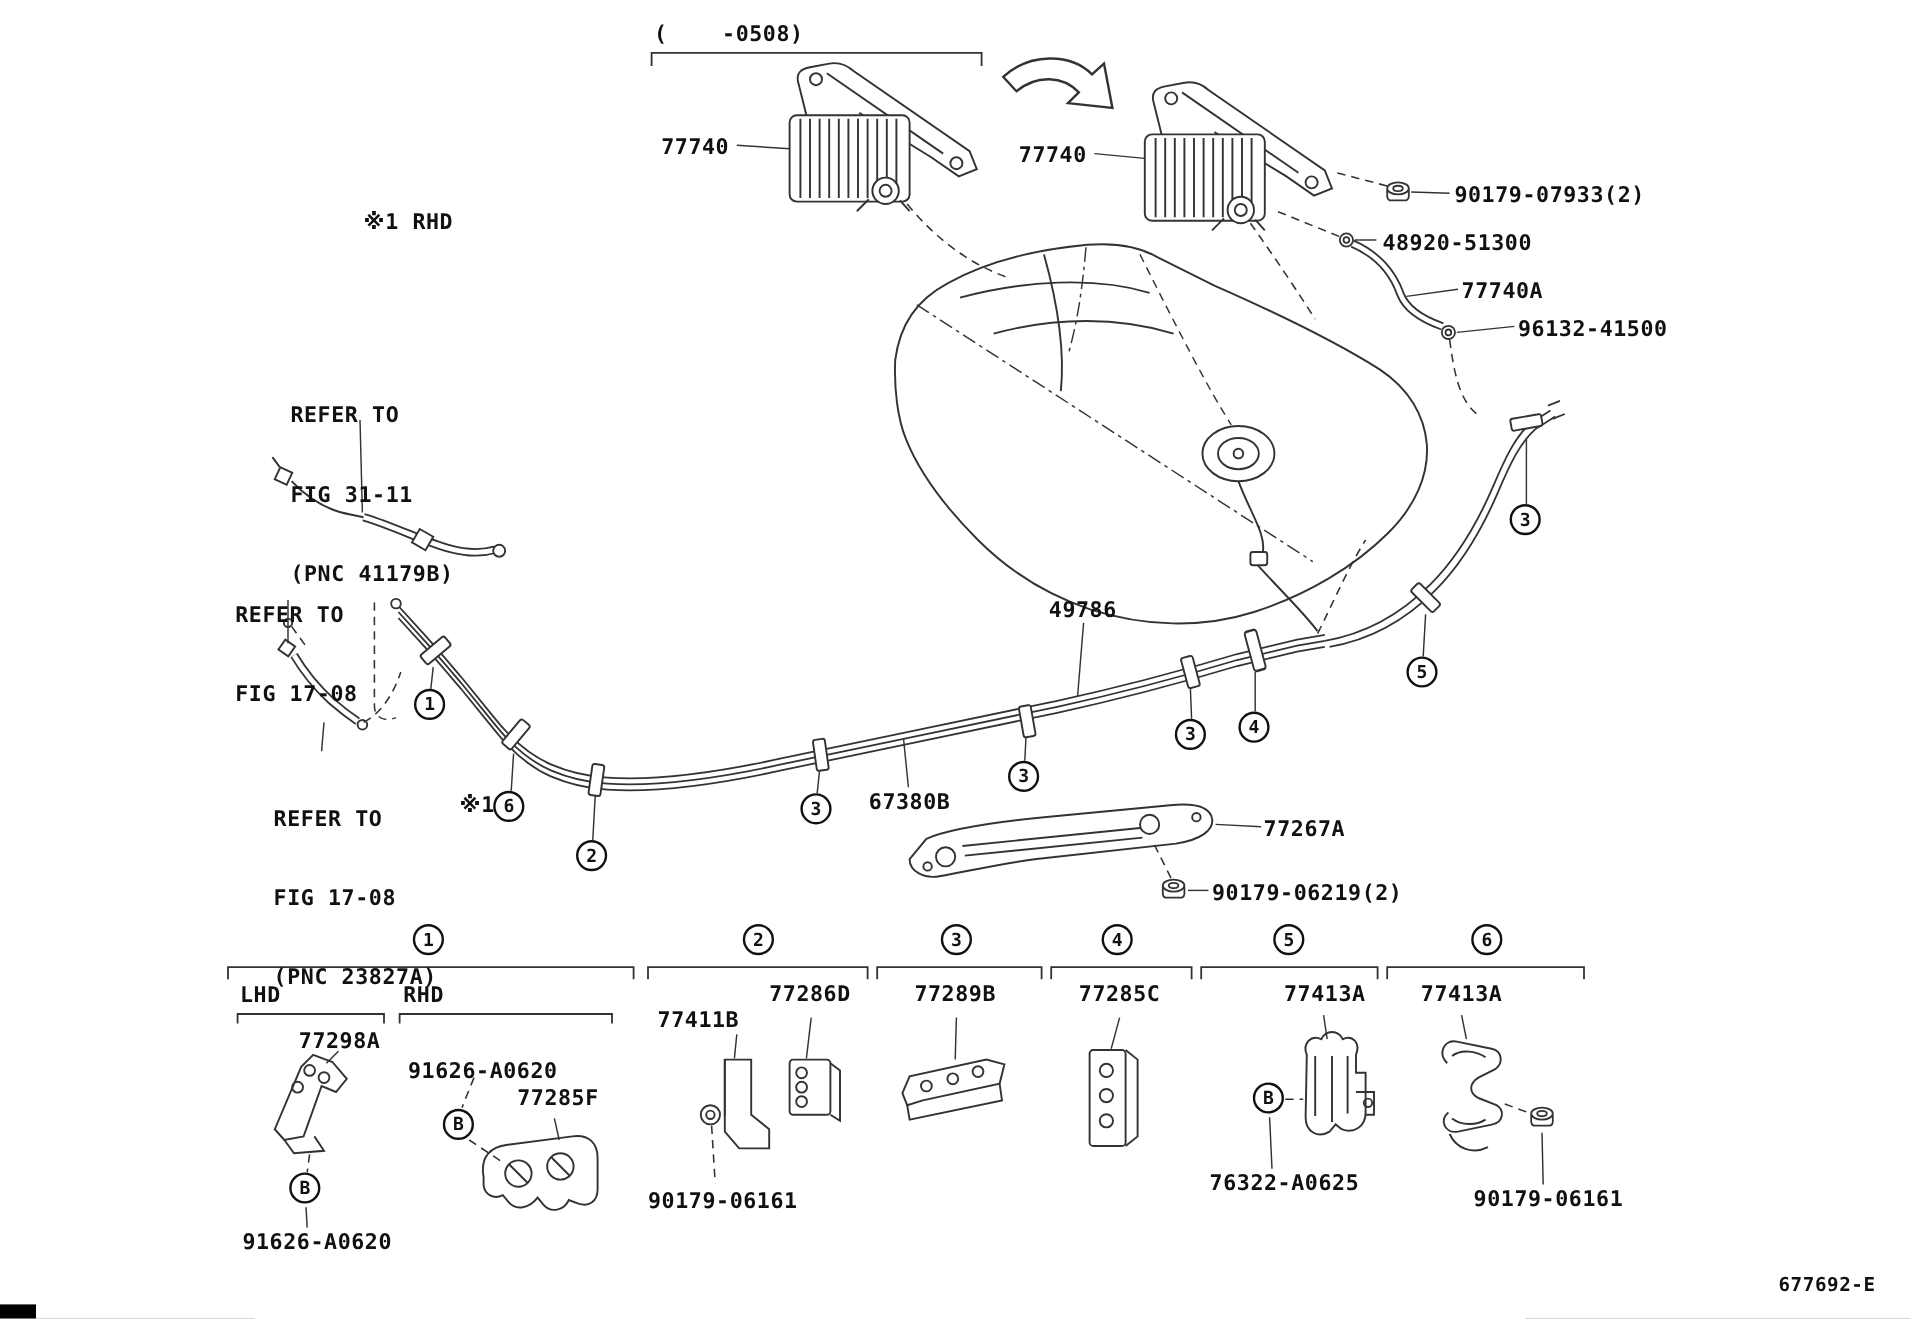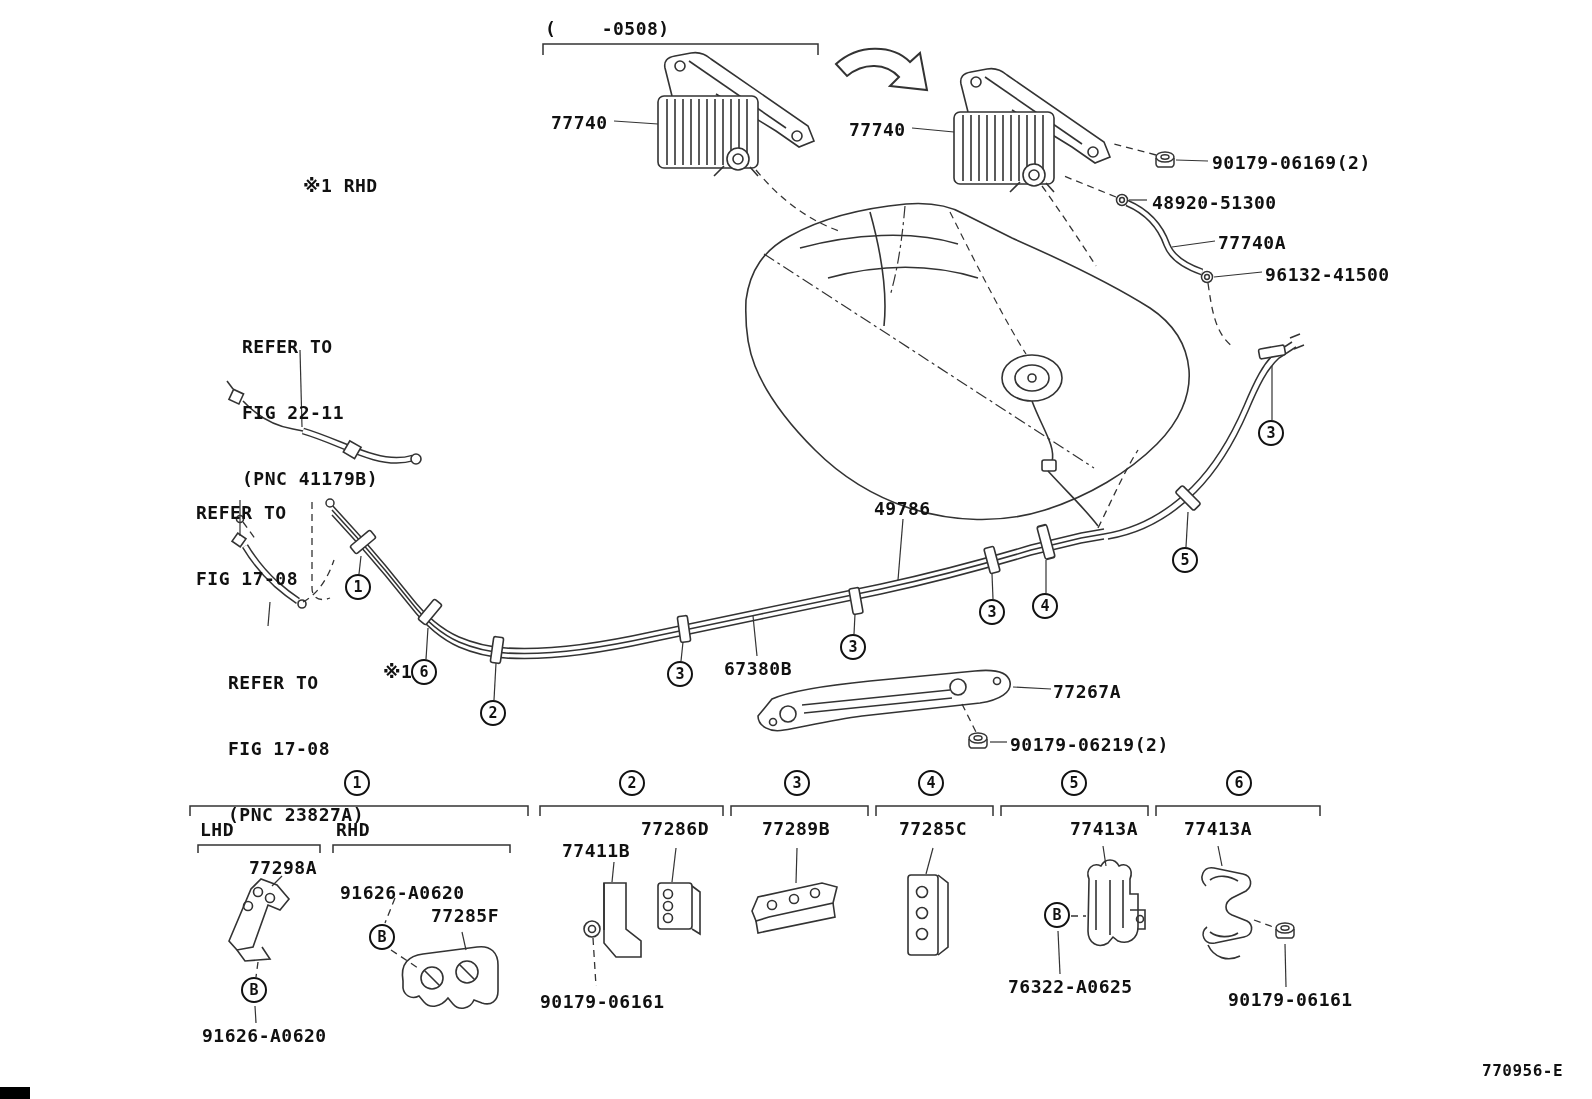--- a/index.html
+++ b/index.html
@@ -255,28 +255,28 @@
       <path d="M1071,916 L1086,916"></path>
       <path d="M1254,920 L1276,928"></path>
     </g>
   </svg>
 
   <div class="lbl" style="left:545px;top:18px">(    -0508)</div>
   <div class="lbl" style="left:303px;top:175px">※1 RHD</div>
 
   <div class="lbl" style="left:551px;top:112px">77740</div>
   <div class="lbl" style="left:849px;top:119px">77740</div>
-  <div class="lbl" style="left:1212px;top:152px">90179-06169(2)</div>
+  <div class="lbl" style="left:1212px;top:152px">90179-07933(2)</div>
   <div class="lbl" style="left:1152px;top:192px">48920-51300</div>
   <div class="lbl" style="left:1218px;top:232px">77740A</div>
   <div class="lbl" style="left:1265px;top:264px">96132-41500</div>
 
   <div class="lbl" style="left:242px;top:292px">
     <div>REFER TO</div>
-    <div>FIG 22-11</div>
+    <div>FIG 31-11</div>
     <div>(PNC 41179B)</div>
   </div>
   <div class="lbl" style="left:196px;top:458px">
     <div>REFER TO</div>
     <div>FIG 17-08</div>
   </div>
   <div class="lbl" style="left:228px;top:628px">
     <div>REFER TO</div>
     <div>FIG 17-08</div>
     <div>(PNC 23827A)</div>
@@ -309,25 +309,25 @@
   <div class="marker" style="left:369px;top:924px">B</div>
   <div class="marker" style="left:1044px;top:902px">B</div>
 
   <div class="lbl" style="left:200px;top:819px">LHD</div>
   <div class="lbl" style="left:336px;top:819px">RHD</div>
   <div class="lbl" style="left:249px;top:857px">77298A</div>
   <div class="lbl" style="left:340px;top:882px">91626-A0620</div>
   <div class="lbl" style="left:431px;top:905px">77285F</div>
   <div class="lbl" style="left:202px;top:1025px">91626-A0620</div>
   <div class="lbl" style="left:641px;top:818px">77286D</div>
-  <div class="lbl" style="left:562px;top:840px">77411B</div>
+  <div class="lbl" style="left:548px;top:840px">77411B</div>
   <div class="lbl" style="left:540px;top:991px">90179-06161</div>
   <div class="lbl" style="left:762px;top:818px">77289B</div>
   <div class="lbl" style="left:899px;top:818px">77285C</div>
   <div class="lbl" style="left:1070px;top:818px">77413A</div>
   <div class="lbl" style="left:1008px;top:976px">76322-A0625</div>
   <div class="lbl" style="left:1184px;top:818px">77413A</div>
   <div class="lbl" style="left:1228px;top:989px">90179-06161</div>
 
-  <div class="lbl small" style="left:1482px;top:1060px">770956-E</div>
+  <div class="lbl small" style="left:1482px;top:1060px">677692-E</div>
 
   <div class="corner-mark"></div>
 </div>
 
 </body></html>

